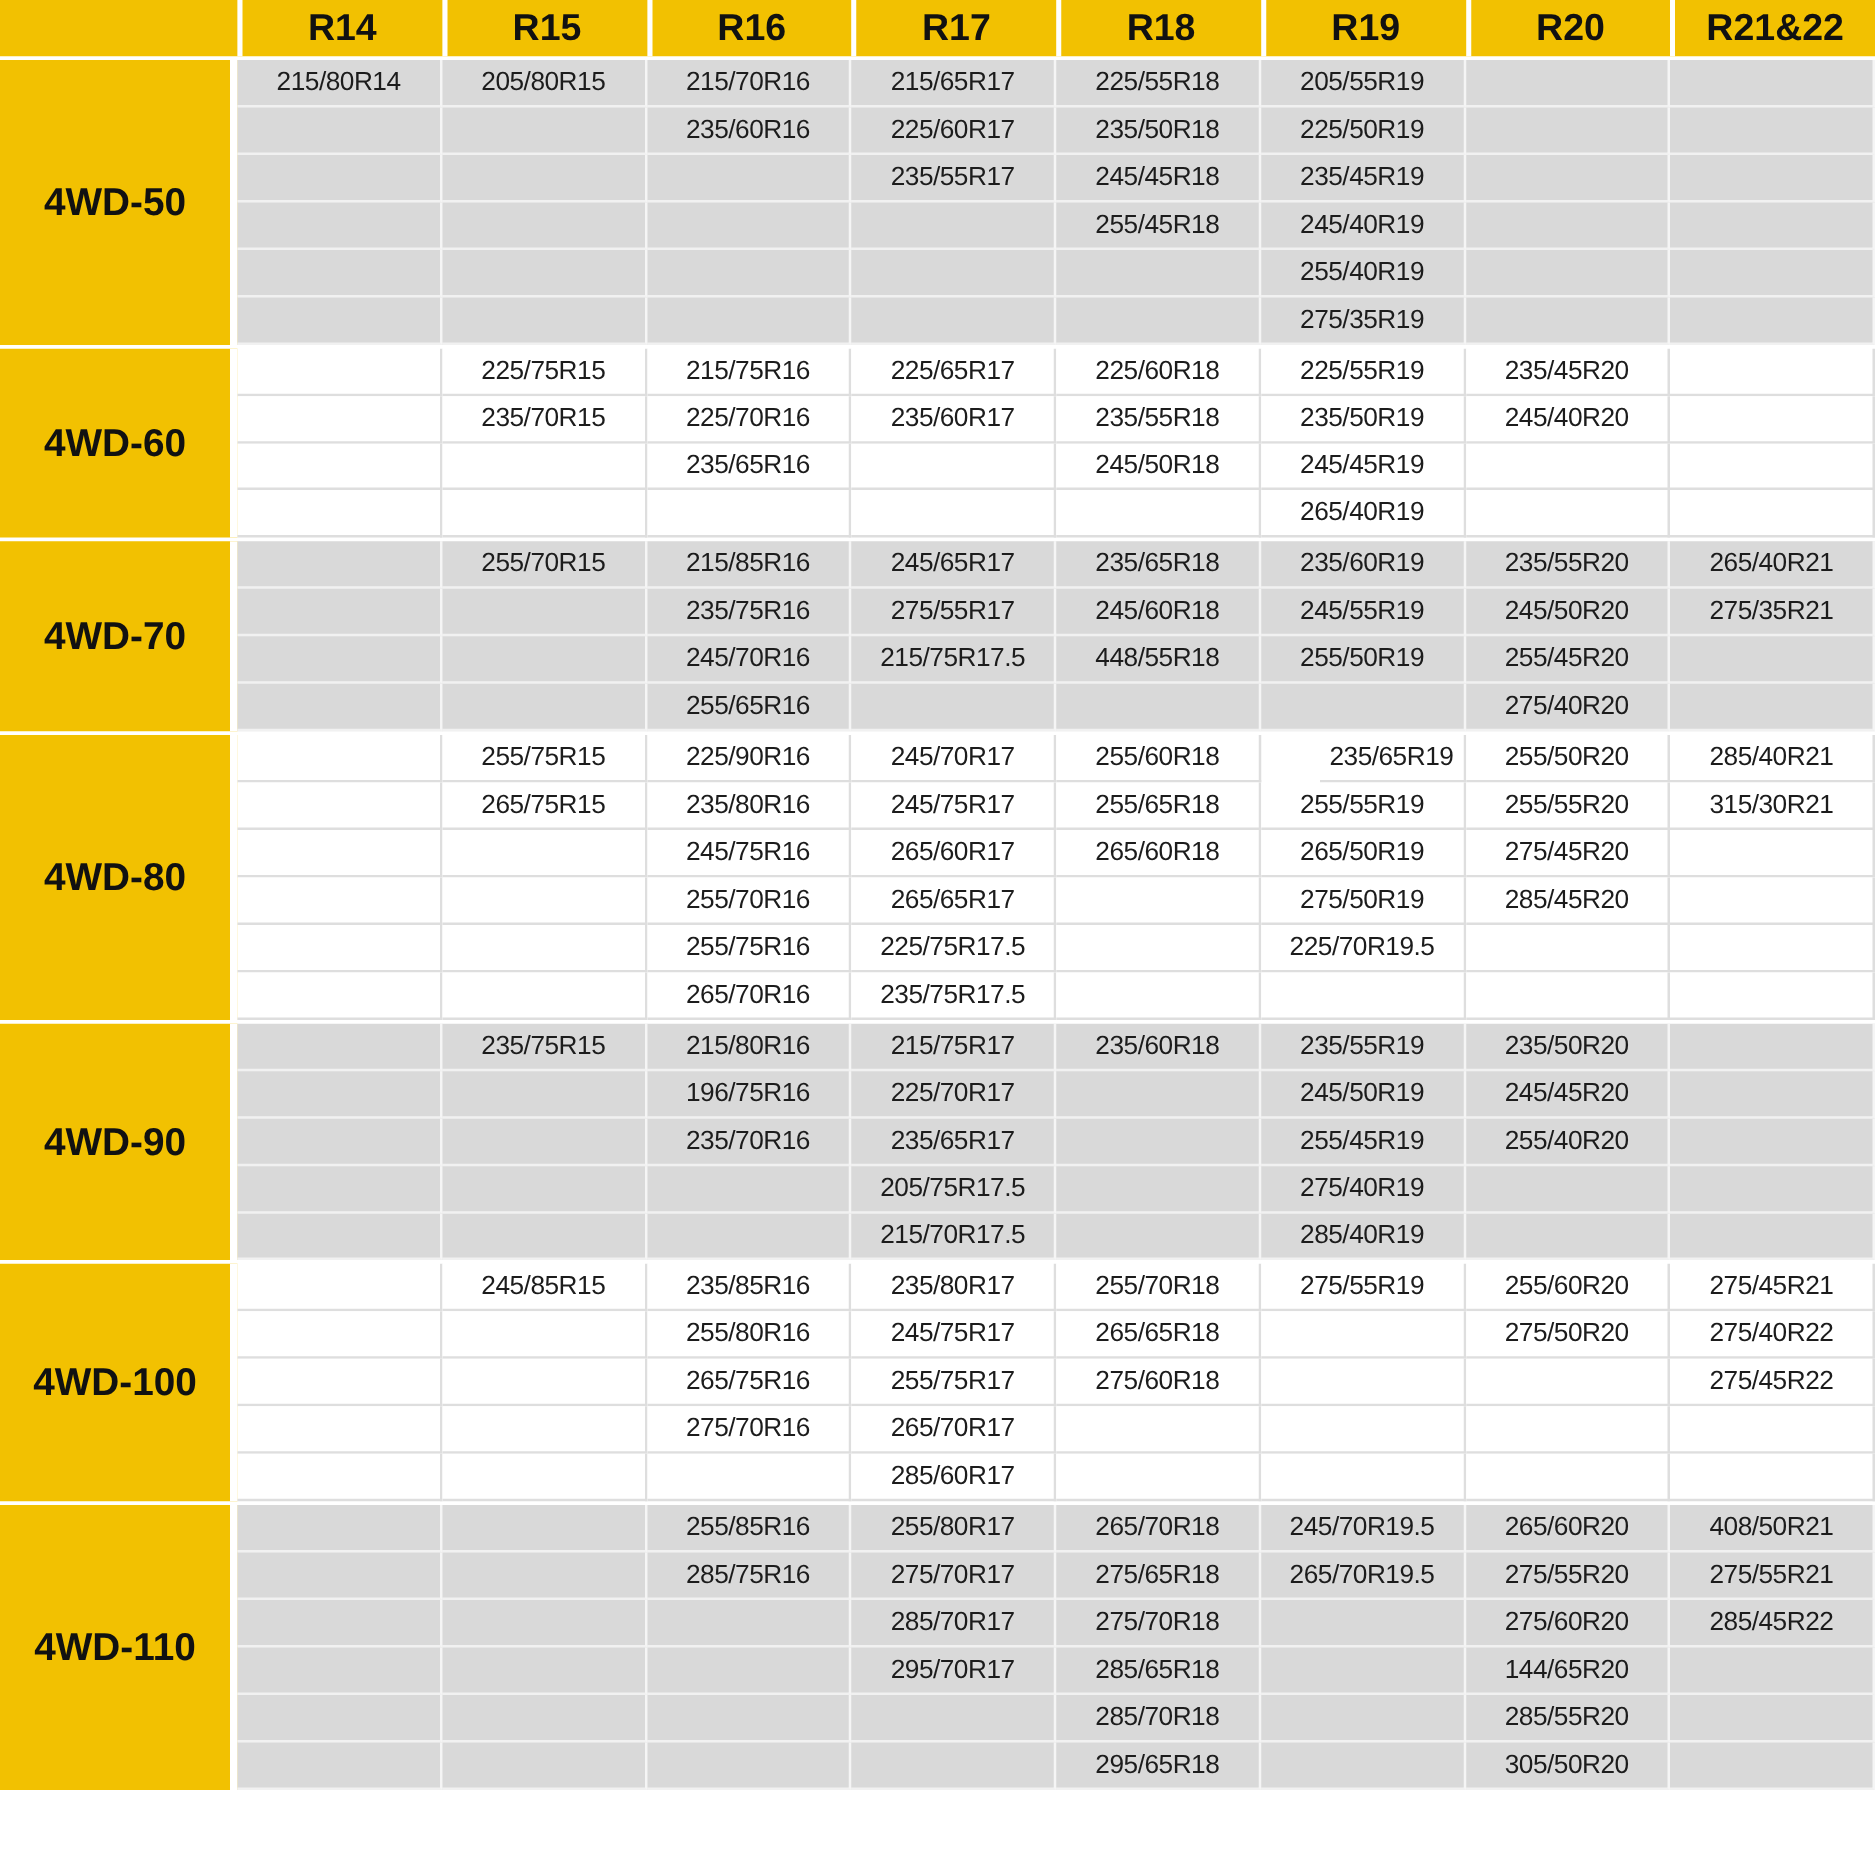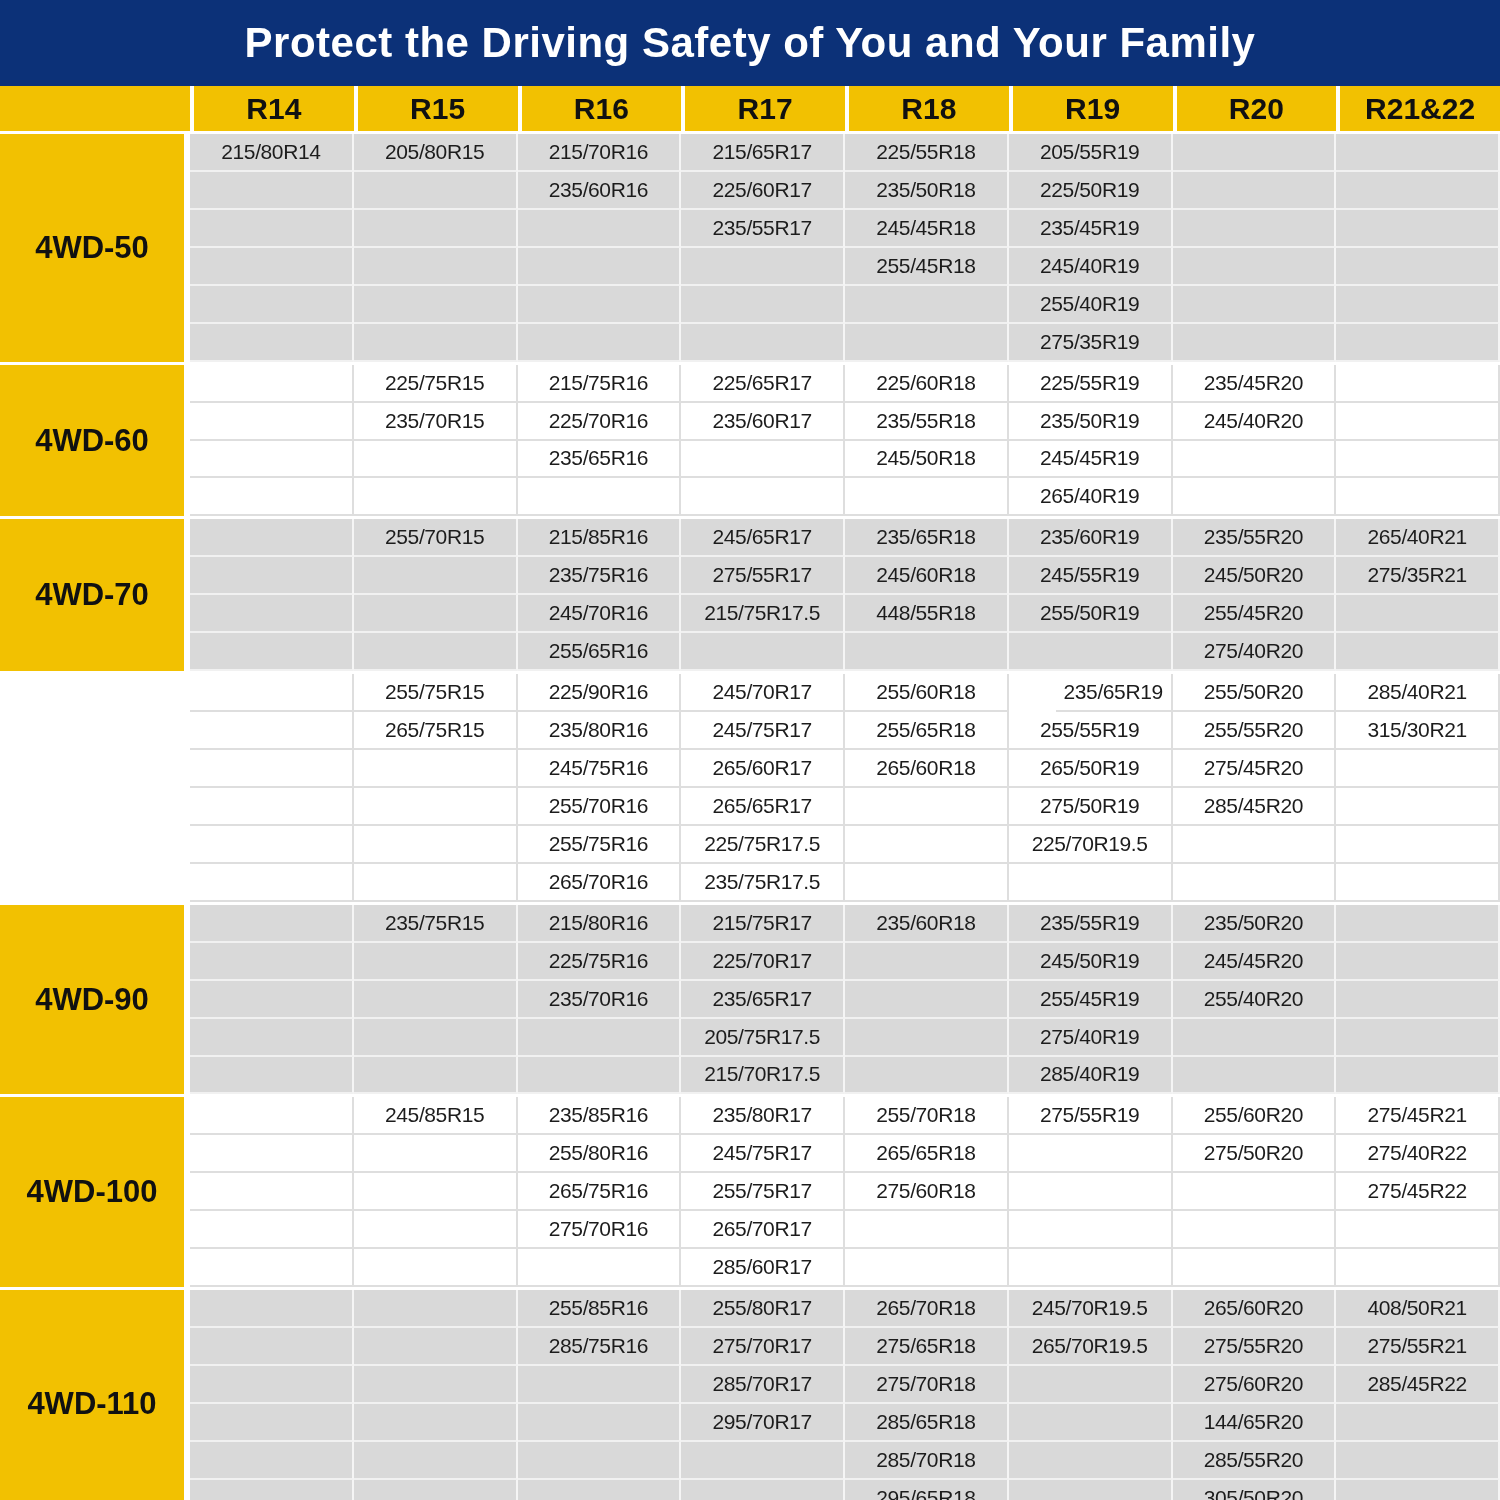--- a/index.html
+++ b/index.html
@@ -67,23 +67,20 @@
     background: #ffffff;
     border-right: 2px solid #DEDEDE;
     border-bottom: 2px solid #DEDEDE;
   }
   .cell.last-col { border-right: none; }
 </style>
 </head>
 <body>
 
 <div id="frame">
-  <div id="banner">
-    <div class="banner-title">Protect the Driving Safety of You and Your Family</div>
-  </div>
 
   <div id="header-row" class="grid-cols">
     <div class="header-cell corner-cell"></div>
     <div class="header-cell">R14</div>
     <div class="header-cell">R15</div>
     <div class="header-cell">R16</div>
     <div class="header-cell">R17</div>
     <div class="header-cell">R18</div>
     <div class="header-cell">R19</div>
     <div class="header-cell">R20</div>
@@ -206,20 +203,21 @@
         <div class="cell" style="grid-area: 1 / 8;">235/55R20</div>
         <div class="cell" style="grid-area: 2 / 8;">245/50R20</div>
         <div class="cell" style="grid-area: 3 / 8;">255/45R20</div>
         <div class="cell" style="grid-area: 4 / 8;">275/40R20</div>
         <div class="cell last-col" style="grid-area: 1 / 9;">265/40R21</div>
         <div class="cell last-col" style="grid-area: 2 / 9;">275/35R21</div>
         <div class="cell last-col" style="grid-area: 3 / 9;"></div>
         <div class="cell last-col" style="grid-area: 4 / 9;"></div>
       </div>
       <div class="group white">
+        <div class="group-label" style="grid-area: 1 / 1 / span 6;">4WD-80</div>
         <div class="cell" style="grid-area: 1 / 2;"></div>
         <div class="cell" style="grid-area: 2 / 2;"></div>
         <div class="cell" style="grid-area: 3 / 2;"></div>
         <div class="cell" style="grid-area: 4 / 2;"></div>
         <div class="cell" style="grid-area: 5 / 2;"></div>
         <div class="cell" style="grid-area: 6 / 2;"></div>
         <div class="cell" style="grid-area: 1 / 3;">255/75R15</div>
         <div class="cell" style="grid-area: 2 / 3;">265/75R15</div>
         <div class="cell" style="grid-area: 3 / 3;"></div>
         <div class="cell" style="grid-area: 4 / 3;"></div>
@@ -268,21 +266,21 @@
         <div class="cell" style="grid-area: 2 / 2;"></div>
         <div class="cell" style="grid-area: 3 / 2;"></div>
         <div class="cell" style="grid-area: 4 / 2;"></div>
         <div class="cell" style="grid-area: 5 / 2;"></div>
         <div class="cell" style="grid-area: 1 / 3;">235/75R15</div>
         <div class="cell" style="grid-area: 2 / 3;"></div>
         <div class="cell" style="grid-area: 3 / 3;"></div>
         <div class="cell" style="grid-area: 4 / 3;"></div>
         <div class="cell" style="grid-area: 5 / 3;"></div>
         <div class="cell" style="grid-area: 1 / 4;">215/80R16</div>
-        <div class="cell" style="grid-area: 2 / 4;">225/75R16</div>
+        <div class="cell" style="grid-area: 2 / 4;">196/75R16</div>
         <div class="cell" style="grid-area: 3 / 4;">235/70R16</div>
         <div class="cell" style="grid-area: 4 / 4;"></div>
         <div class="cell" style="grid-area: 5 / 4;"></div>
         <div class="cell" style="grid-area: 1 / 5;">215/75R17</div>
         <div class="cell" style="grid-area: 2 / 5;">225/70R17</div>
         <div class="cell" style="grid-area: 3 / 5;">235/65R17</div>
         <div class="cell" style="grid-area: 4 / 5;">205/75R17.5</div>
         <div class="cell" style="grid-area: 5 / 5;">215/70R17.5</div>
         <div class="cell" style="grid-area: 1 / 6;">235/60R18</div>
         <div class="cell" style="grid-area: 2 / 6;"></div>

